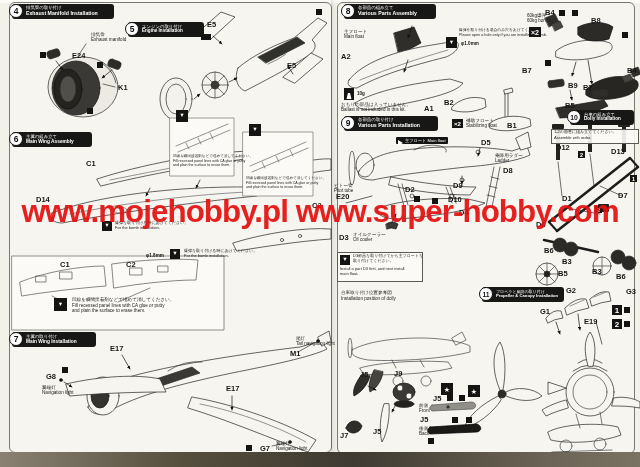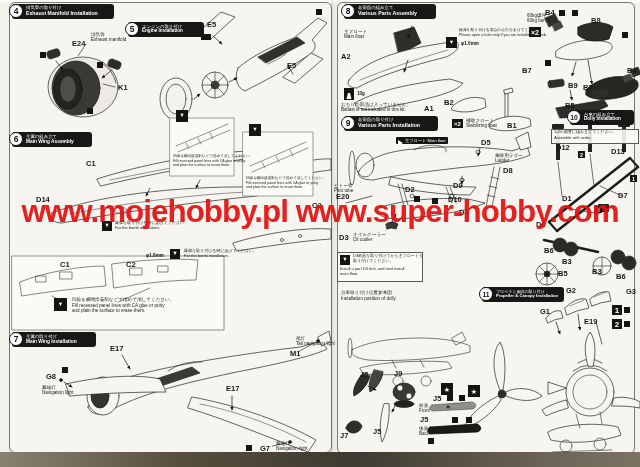--- a/index.html
+++ b/index.html
@@ -337,21 +337,21 @@
       </div>
   </div>
   <div class="badge" style="left:482px;top:287px;width:82px;">
     <div class="bnum two">11</div>
     <div class="btxt">
         <div class="bjp" style="font-size:4px;">プロペラと風防の取り付け</div>
     <div class="ben" style="font-size:4.2px;">Propeller &amp; Canopy Installation</div>
       </div>
   </div>
 
-  <span class="L" style="left:72px;top:40px;">E24</span>
+  <span class="L" style="left:72px;top:52px;">E24</span>
   <span class="S" style="left:91px;top:32px;">排気管</span>
   <span class="S" style="left:91px;top:37px;">Exhaust manifold</span>
   <span class="L" style="left:118px;top:84px;">K1</span>
   <span class="cb" style="left:40px;top:52px;"></span>
   <span class="cb" style="left:97px;top:62px;"></span>
   <span class="cb" style="left:87px;top:108px;"></span>
 
   <span class="L" style="left:207px;top:21px;">E5</span>
   <span class="L" style="left:287px;top:62px;">E5</span>
   <span class="cb" style="left:201px;top:34px;width:10px;"></span>

